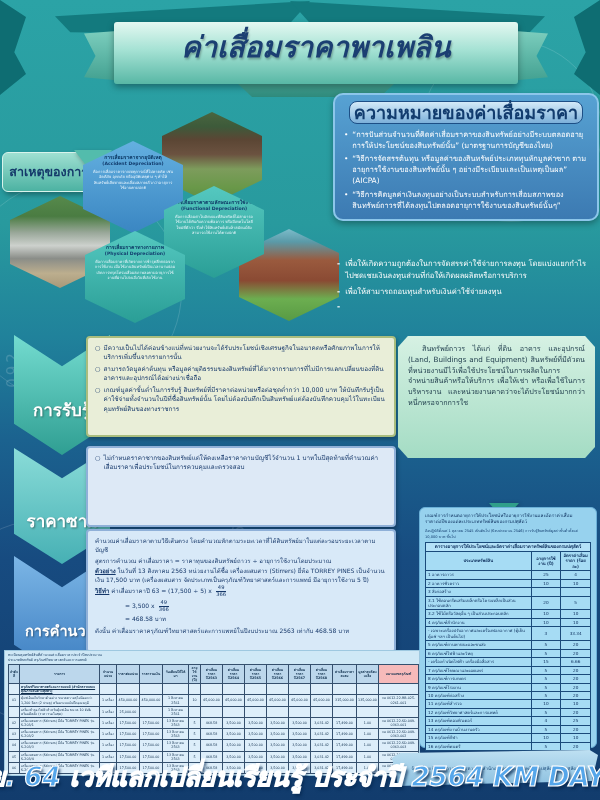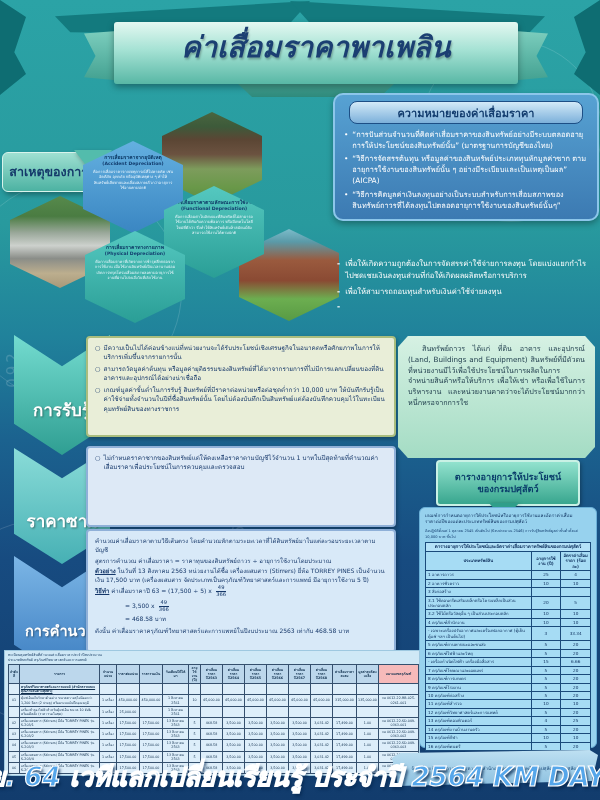--- a/index.html
+++ b/index.html
@@ -44,21 +44,21 @@
   .hex-functional{left:164px;top:186px;background:linear-gradient(180deg,#55c8c0,#2a9e96);}
   .hex-physical{left:85px;top:231px;background:linear-gradient(180deg,#55c8c0,#2a9e96);}
   .hex-photo-house{left:162px;top:112px;background:linear-gradient(180deg,#49663f 0%,#3d5a3a 16%,#5b4634 30%,#6b5240 46%,#7d9c5c 62%,#699849 82%,#5b8a42 100%);}
   .hex-photo-carport{left:10px;top:196px;background:linear-gradient(180deg,#578a4c 0%,#4a7c42 22%,#9aa89a 40%,#cdd1cd 54%,#8a8d88 68%,#bcae8e 84%,#a89878 100%);}
   .hex-photo-building{left:239px;top:229px;background:linear-gradient(180deg,#7cbcca 0%,#5a9aa8 14%,#9a5a3e 34%,#8a4a33 56%,#6cae50 76%,#589a44 100%);}
 
   
   .meaning{position:absolute;left:333px;top:93px;width:262px;height:124px;border-radius:10px;
     background:linear-gradient(180deg,#57a2d3,#3c7ab2);border:2px solid #8cc6ea;box-shadow:0 3px 6px rgba(0,0,0,.3);}
   .meaning-hd{margin:6px 14px 4px 14px;height:21px;border-radius:8px;background:linear-gradient(180deg,#d3eaf8,#7cb0da);
-    border:1px solid #1d4f86;display:flex;align-items:center;justify-content:center;font-size:11px;font-weight:bold;color:#123c6e;}
+    border:1px solid #1d4f86;display:flex;align-items:center;justify-content:center;font-size:18px;font-weight:bold;color:#123c6e;}
   .m-bullets{padding:1px 9px 0 9px;}
   .m-bullet{display:flex;font-size:7.4px;color:#fff;line-height:1.5;margin-bottom:2px;}
   .m-bullet .marker{margin-right:4px;}
 
   
   .objectives-hd{position:absolute;left:333px;top:222px;width:262px;height:28px;border-radius:10px;
     background:linear-gradient(180deg,#b2a2da,#7a68ac);border:2px solid #e8e4f4;box-shadow:0 3px 6px rgba(0,0,0,.3);
     display:flex;align-items:center;justify-content:center;font-size:12px;font-weight:bold;color:#fff;}
   .o-bullets{position:absolute;left:337px;top:258px;width:256px;}
   .o-bullet{display:flex;font-size:7.6px;color:#fff;line-height:1.55;margin-bottom:4px;}
@@ -268,24 +268,20 @@
       <span class="frac"><span class="num">49</span><span>366</span></span>
     </div>
     <div class="calc-line calc-steps">= 468.58 บาท</div>
     <div class="calc-line">ดังนั้น ค่าเสื่อมราคาครุภัณฑ์วิทยาศาสตร์และการแพทย์ในปีงบประมาณ 2563 เท่ากับ 468.58 บาท</div>
   </div>
 
   <div class="assets">
     <div class="assets-body">สินทรัพย์ถาวร ได้แก่ ที่ดิน อาคาร และอุปกรณ์ (Land, Buildings and Equipment) สินทรัพย์ที่มีตัวตน ที่หน่วยงานมีไว้เพื่อใช้ประโยชน์ในการผลิตในการจำหน่ายสินค้าหรือให้บริการ เพื่อให้เช่า หรือเพื่อใช้ในการบริหารงาน และหน่วยงานคาดว่าจะได้ประโยชน์มากกว่า หนึ่กหรอจากการใช</div>
   </div>
 
-  <div class="life-label">
-    <span>ตารางอายุการให้ประโยชน์</span>
-    <span>ของกรมปศุสัตว์</span>
-  </div>
   <div class="life-arrow"></div>
 
   <div class="life-box">
     <div class="life-intro">เกณฑ์การกำหนดอายุการให้ประโยชน์หรืออายุการใช้งานและอัตราค่าเสื่อม</div>
     <div class="life-intro">ราคาต่อปีของแต่ละประเภททรัพย์สินของกรมปศุสัตว์</div>
     <div class="life-note">ถือปฏิบัติตั้งแต่ 1 ตุลาคม 2545 เป็นต้นไป (ปีงบประมาณ 2546) การรับรู้สินทรัพย์มูลค่าขั้นต่ำตั้งแต่ 10,000 บาท ขึ้นไป</div>
     <table class="life">
       <colgroup>
           <col style="width:64%">
           <col style="width:18%">

